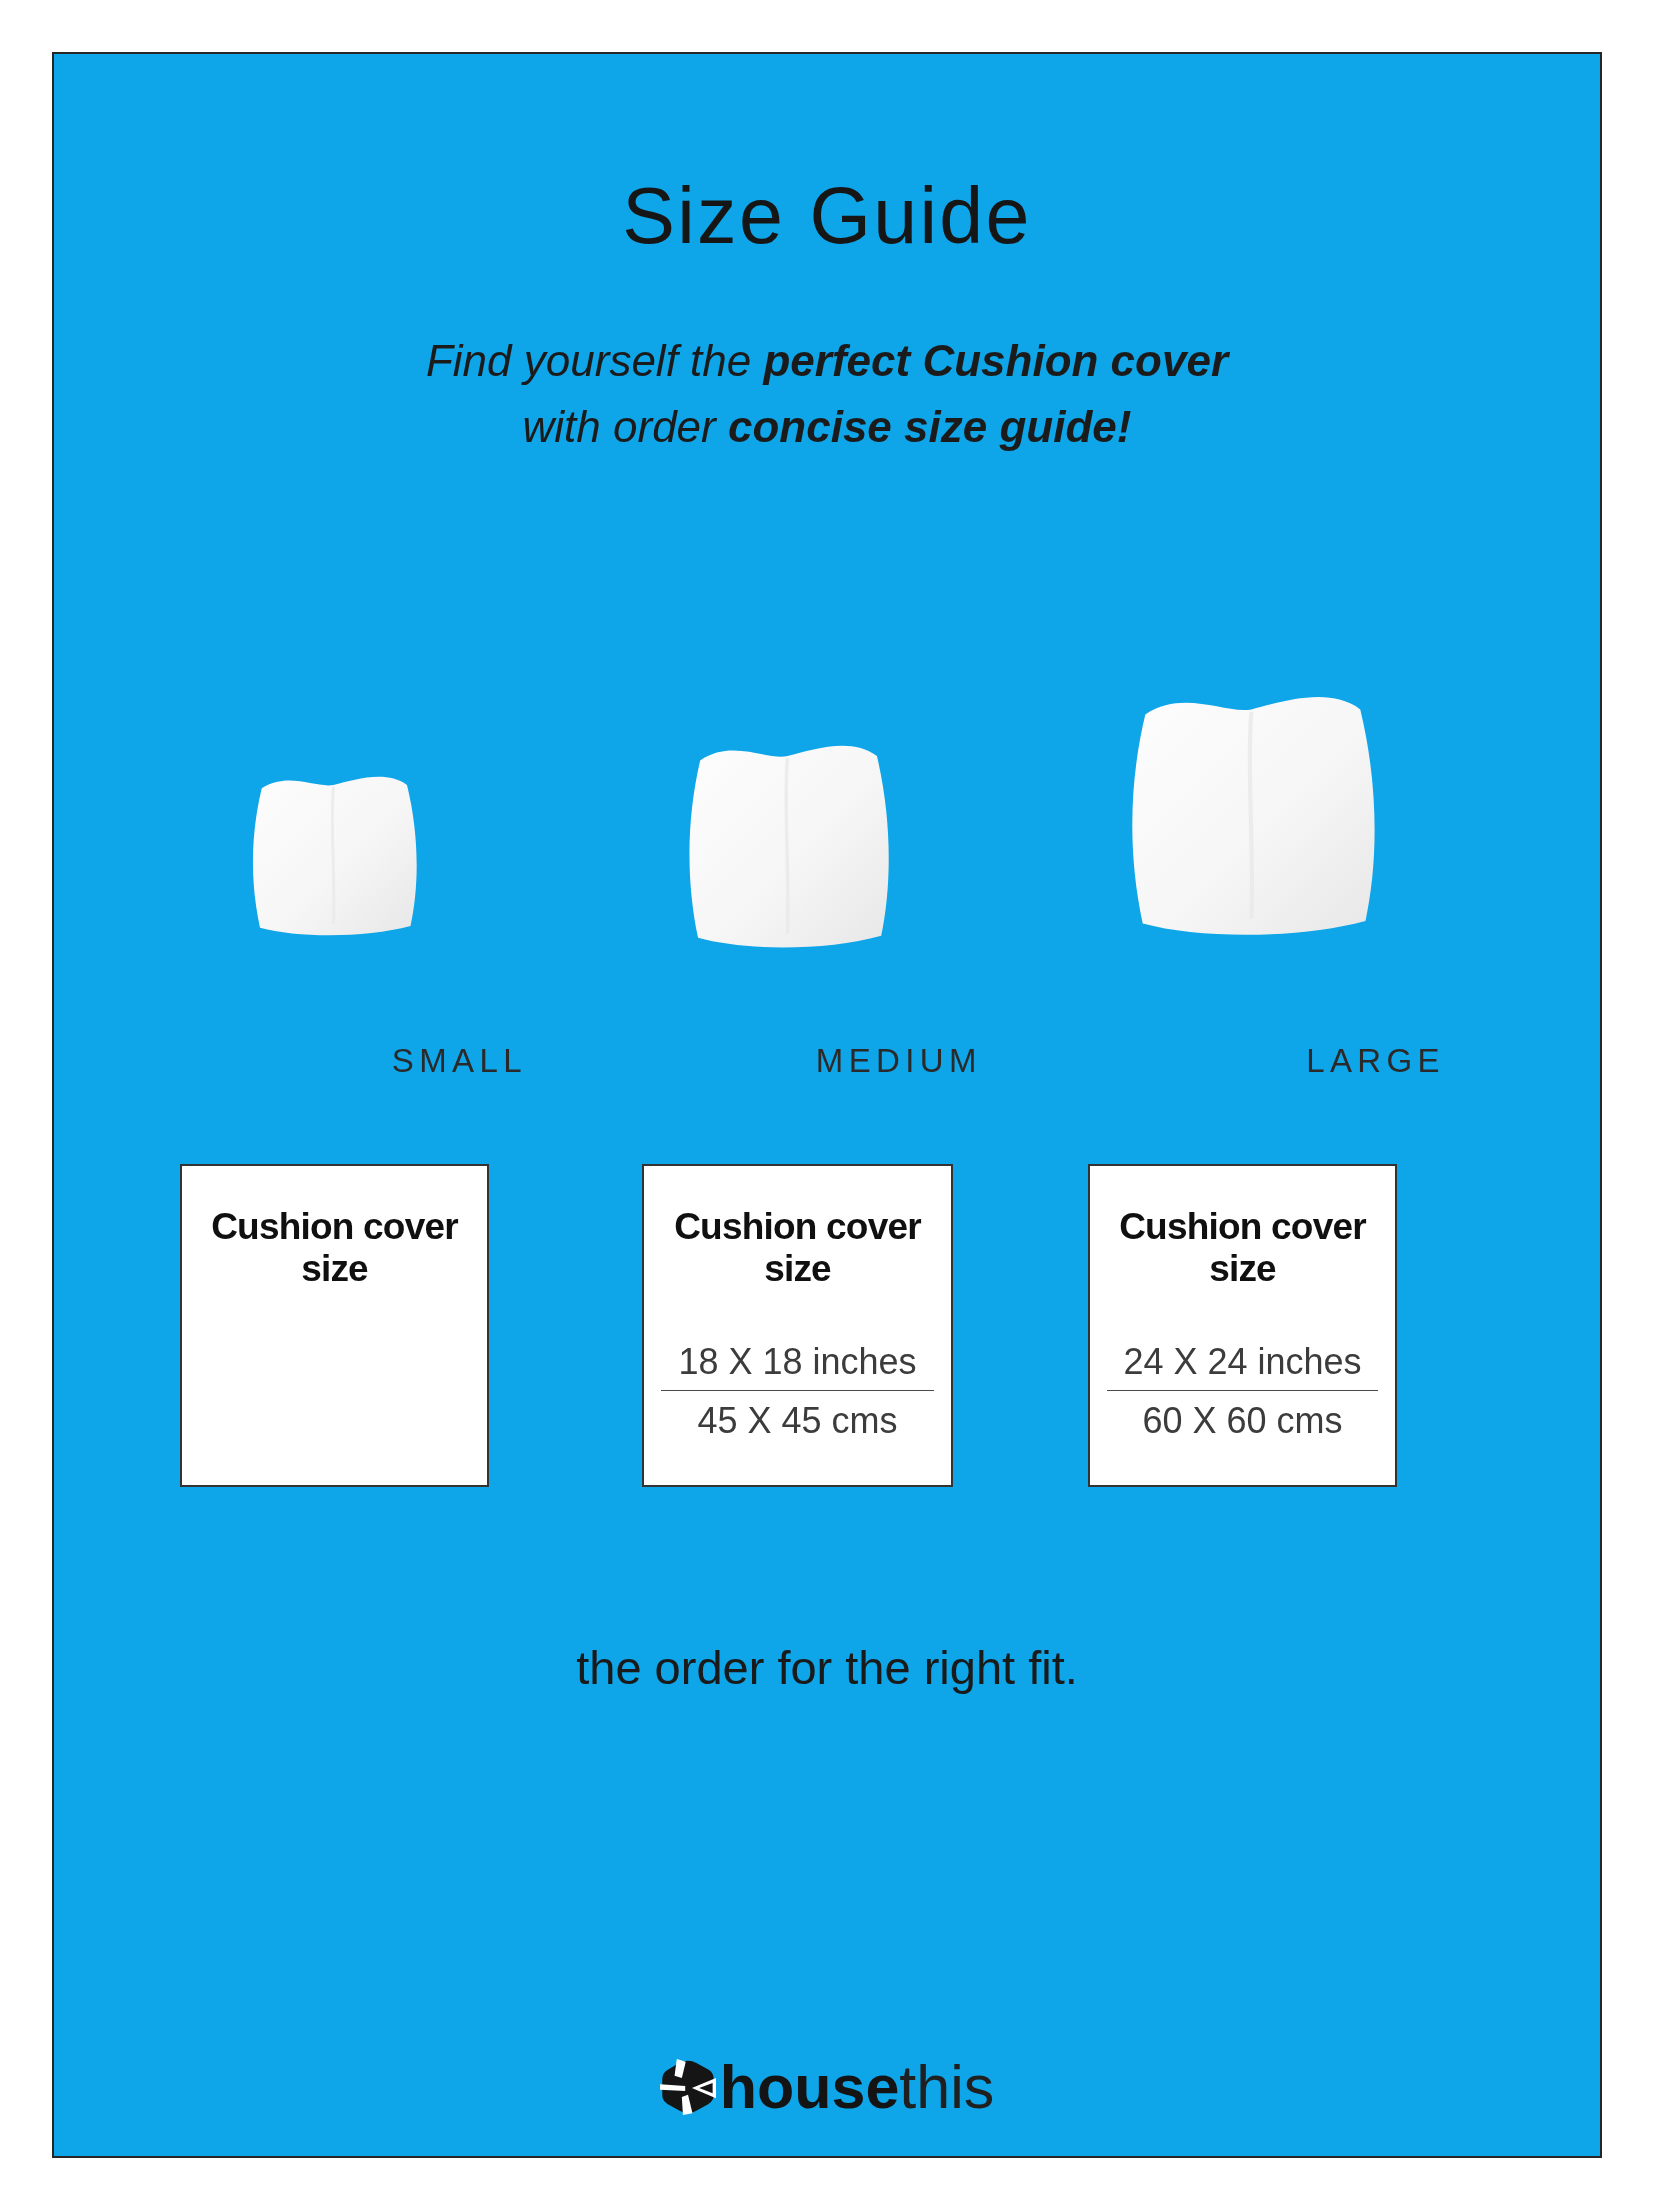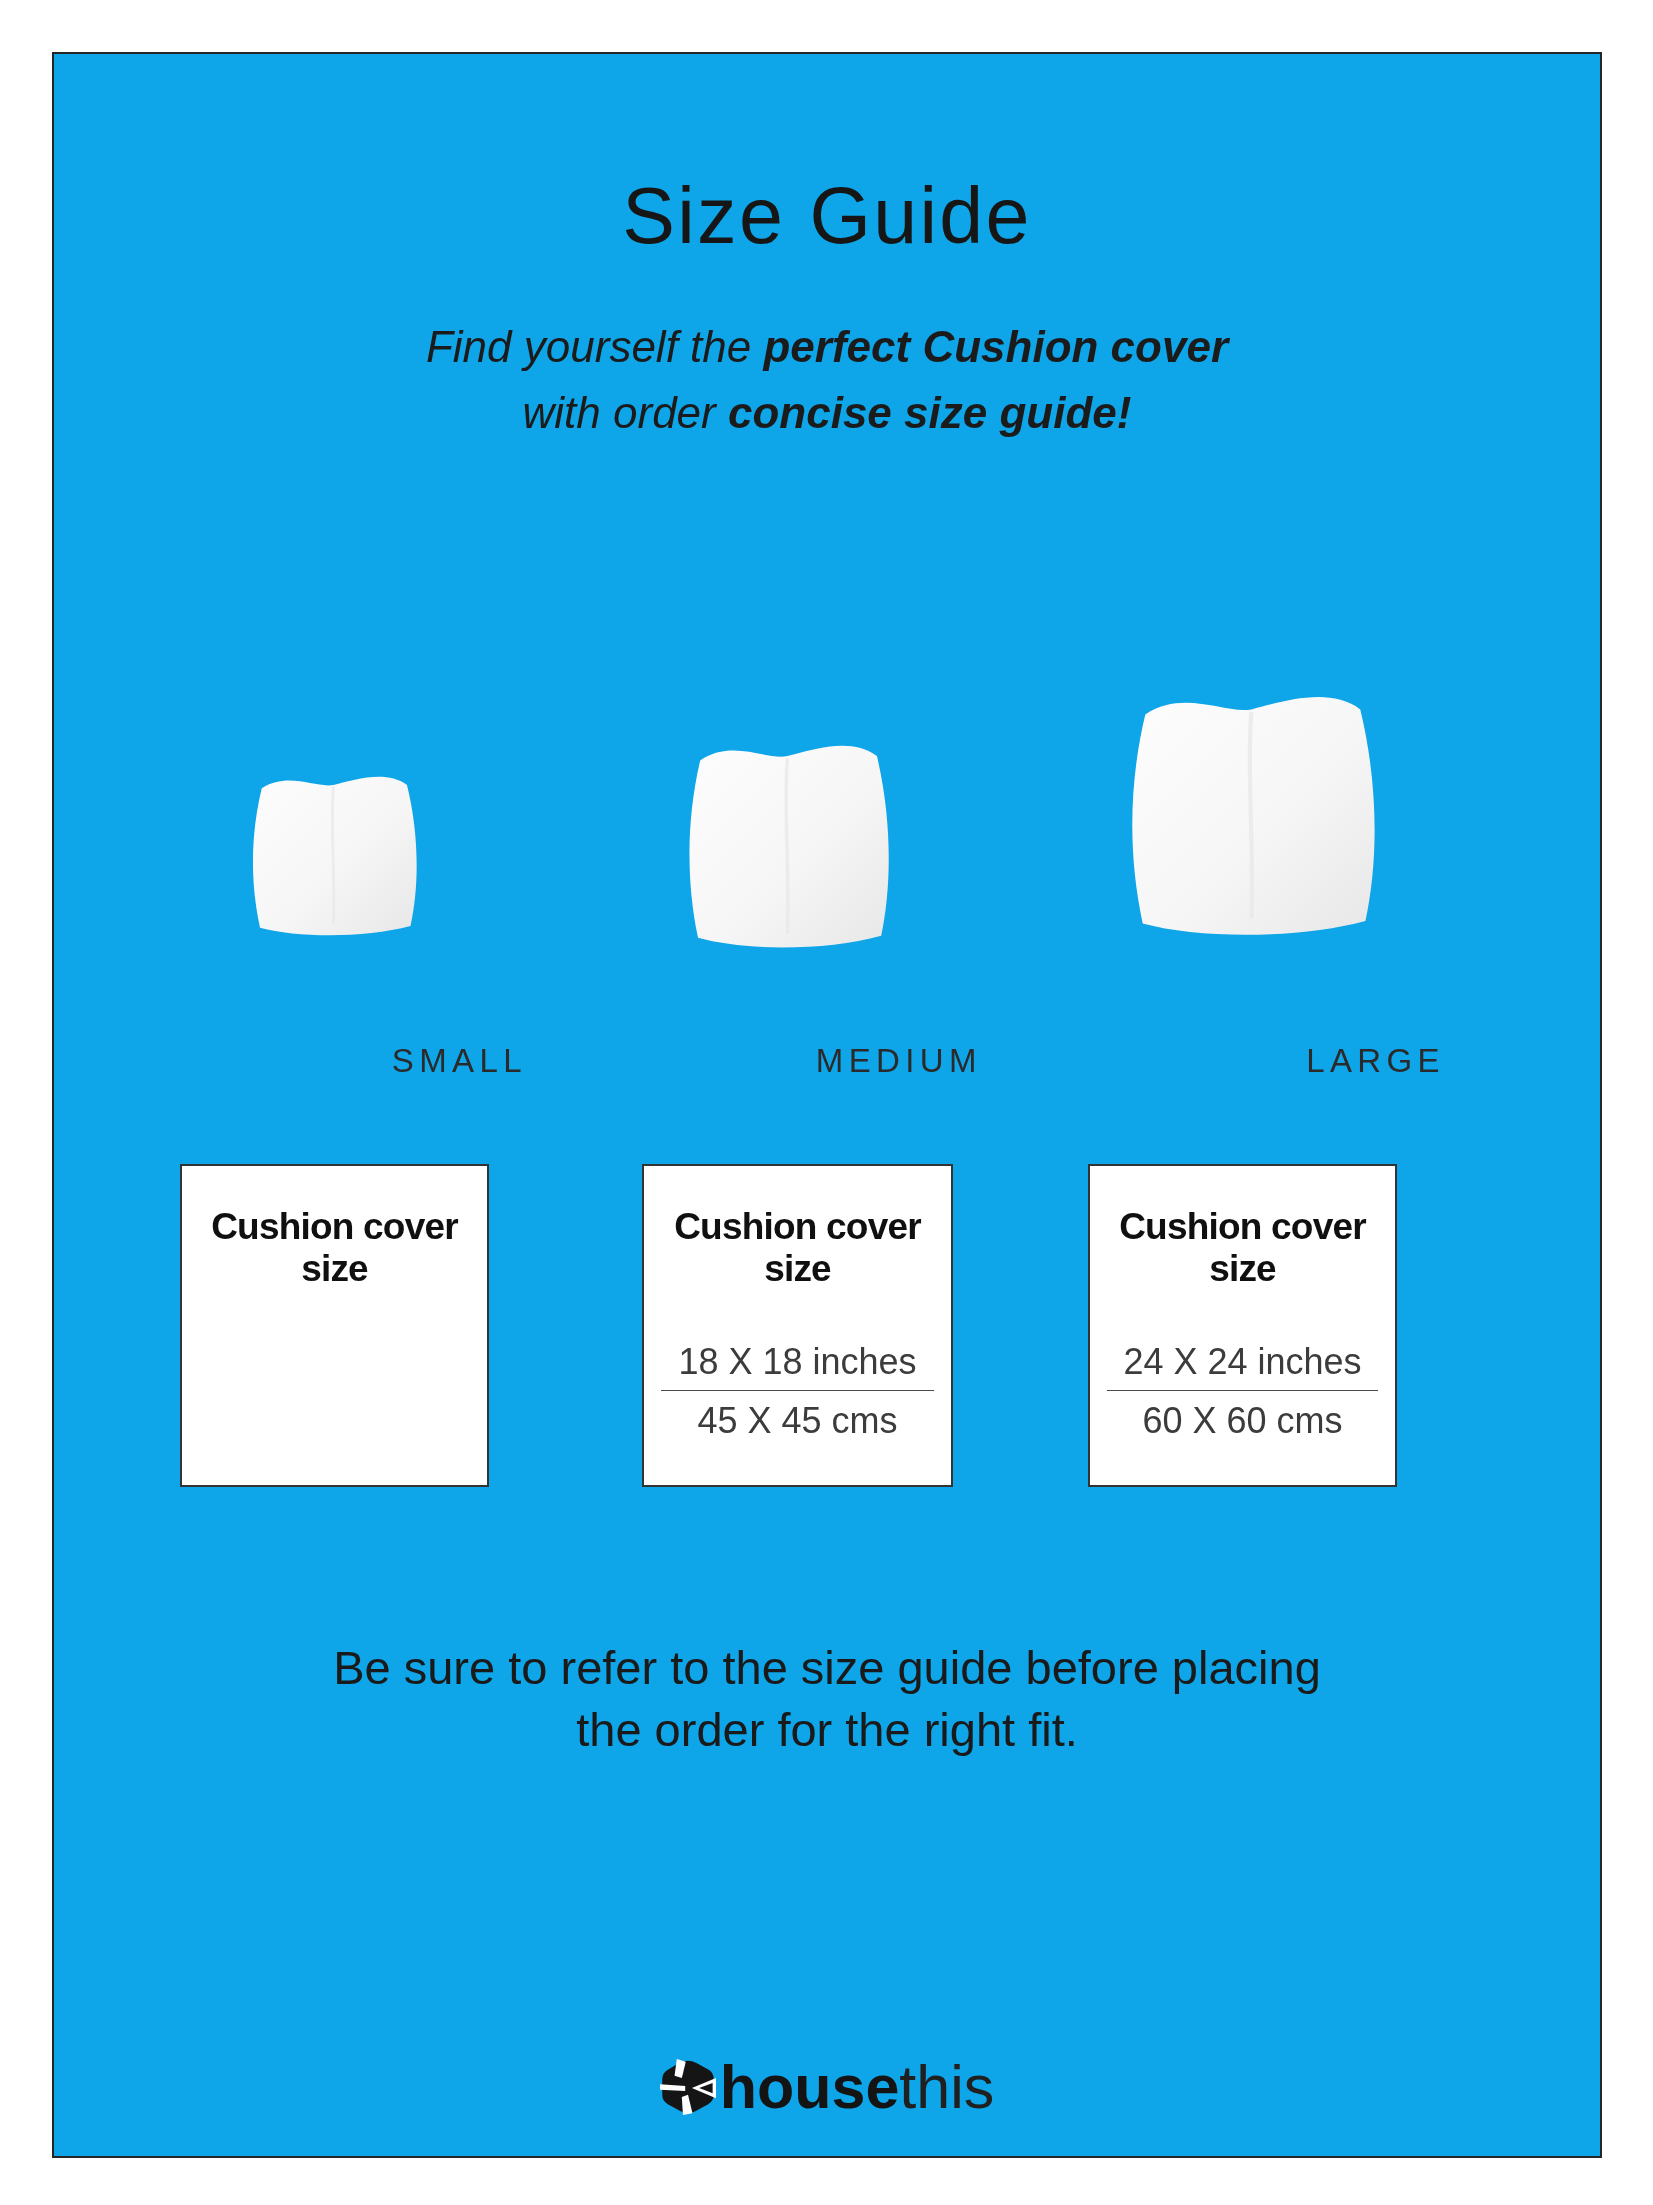--- a/index.html
+++ b/index.html
@@ -9,21 +9,21 @@
   }
   .frame{
     position:absolute;left:52px;top:52px;width:1550px;height:2106px;
     border:2.3px solid #262626;box-sizing:border-box;background:#0ea5e9;
   }
   .page-title{
     position:absolute;top:66px;left:0;width:100%;text-align:center;
     font-size:79px;font-weight:400;letter-spacing:2.3px;color:#161616;line-height:1.1;
   }
   .subtitle{
-    position:absolute;top:216px;left:0;width:100%;text-align:center;
+    position:absolute;top:230px;left:0;width:100%;text-align:center;
     font-size:44px;font-style:italic;line-height:1.5;color:#1b1b1b;font-weight:400;
   }
   .subtitle strong{font-weight:700;}
   .subtitle .sub-line{display:block;}
   .pillow{position:absolute;}
   .pillow svg{width:100%;height:100%;display:block;}
   .pillow-small{left:192px;top:712px;width:175px;height:172px;}
   .pillow-medium{left:627px;top:678px;width:213px;height:219px;}
   .pillow-large{left:1068px;top:627px;width:259px;height:258px;}
   .size-label{
@@ -133,21 +133,20 @@
   </div>
   <div class="spec-box spec-box-3">
     <div class="box-title">Cushion cover size</div>
     <div class="spec">
       <div class="inches">24 X 24 inches</div>
       <div class="cms">60 X 60  cms</div>
     </div>
   </div>
 
   <p class="footer-note">
-    <span class="note-line">Be sure to refer to the size guide before placing</span>
     <span class="note-line">the order for the right fit.</span>
   </p>
 
   <div class="brand">
     <span class="brand-icon">
       <svg viewBox="0 0 100 100" aria-hidden="true">
         <path d="M34 7 Q50 -1 65 7 L87 19 Q96 25 96 36 L96 64 Q96 75 86 81 L64 93 Q50 101 36 93 L14 81 Q4 75 4 64 L4 36 Q4 25 14 19 Z" fill="#151515"></path>
         <polygon points="30,0 46,5 39,34 26,30" fill="#ffffff"></polygon>
         <polygon points="0,45 45,48 45,57 0,55" fill="#ffffff"></polygon>
         <polygon points="41,100 58,97 50,64 39,68" fill="#ffffff"></polygon>

